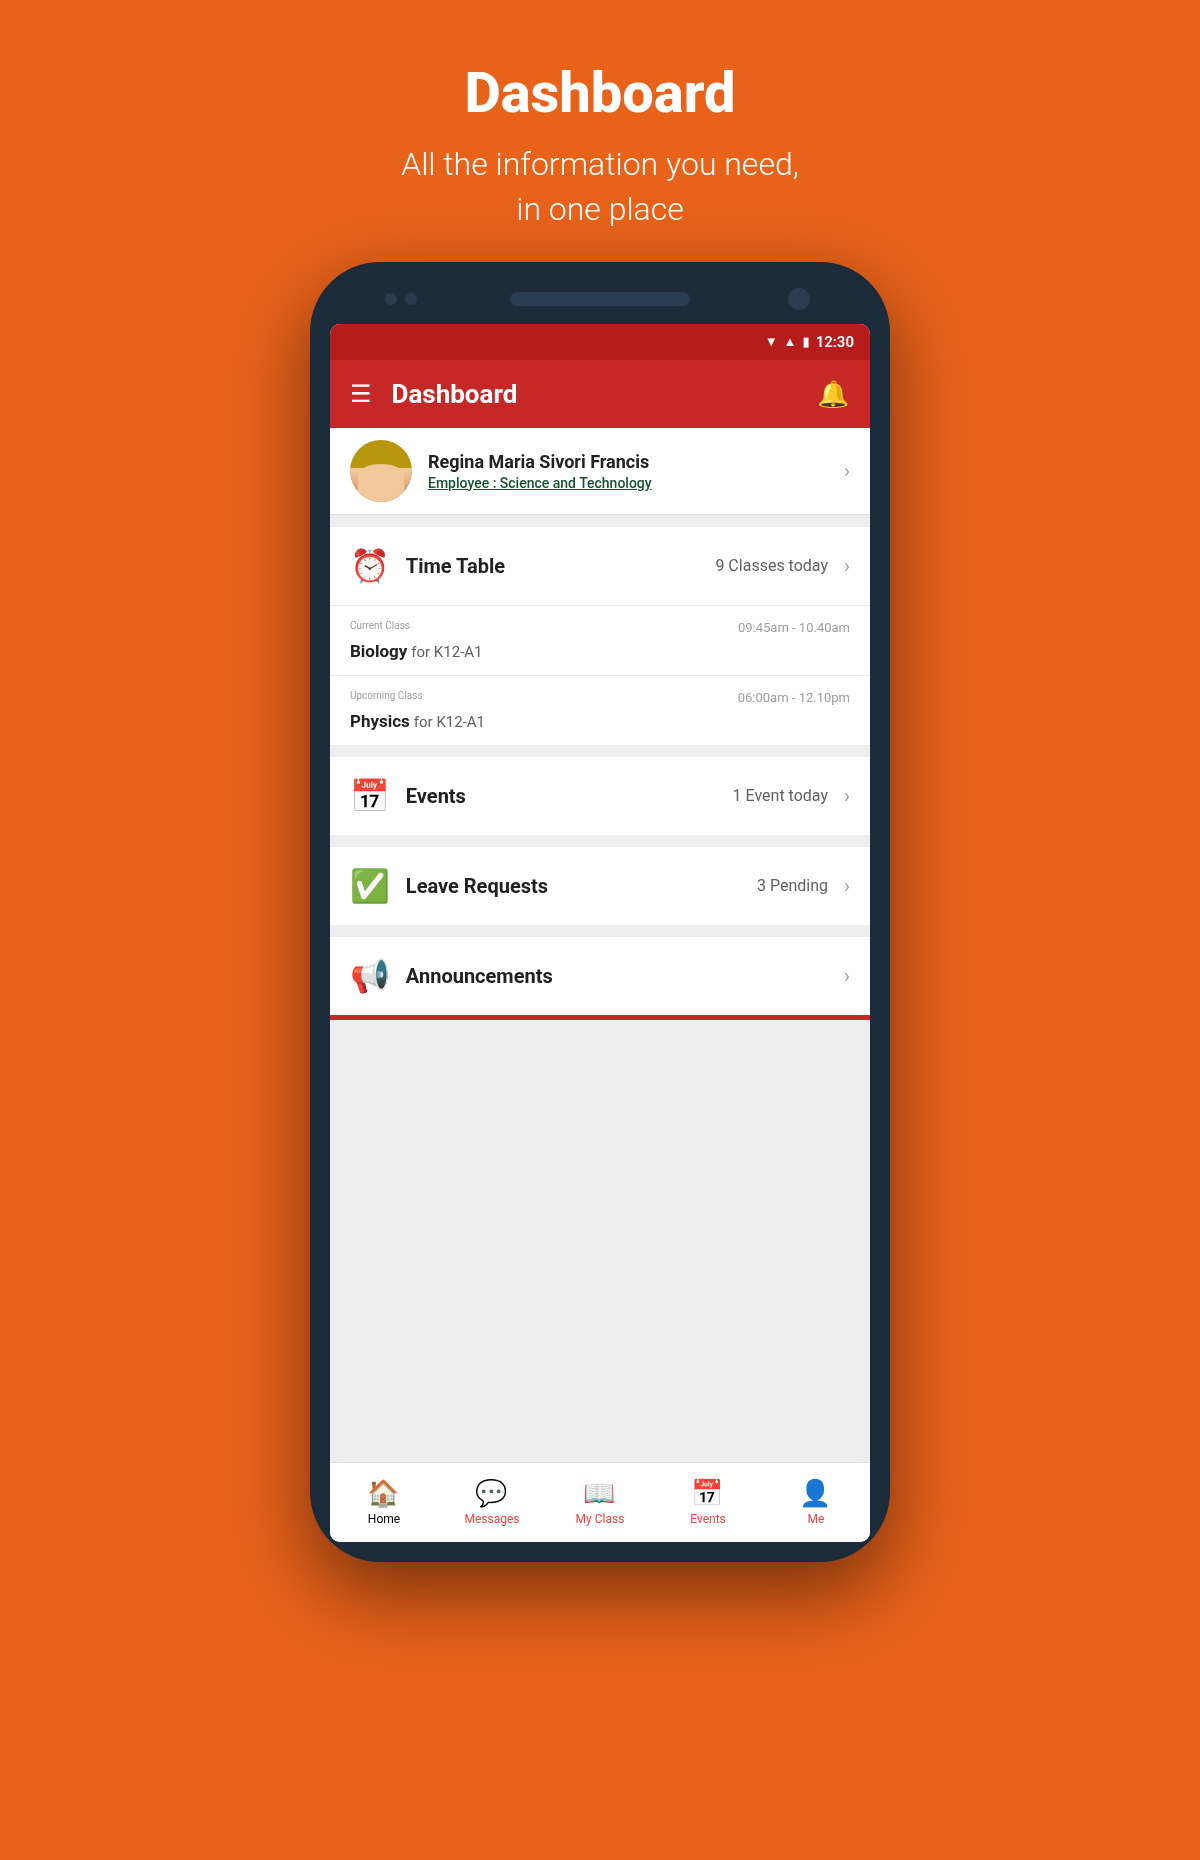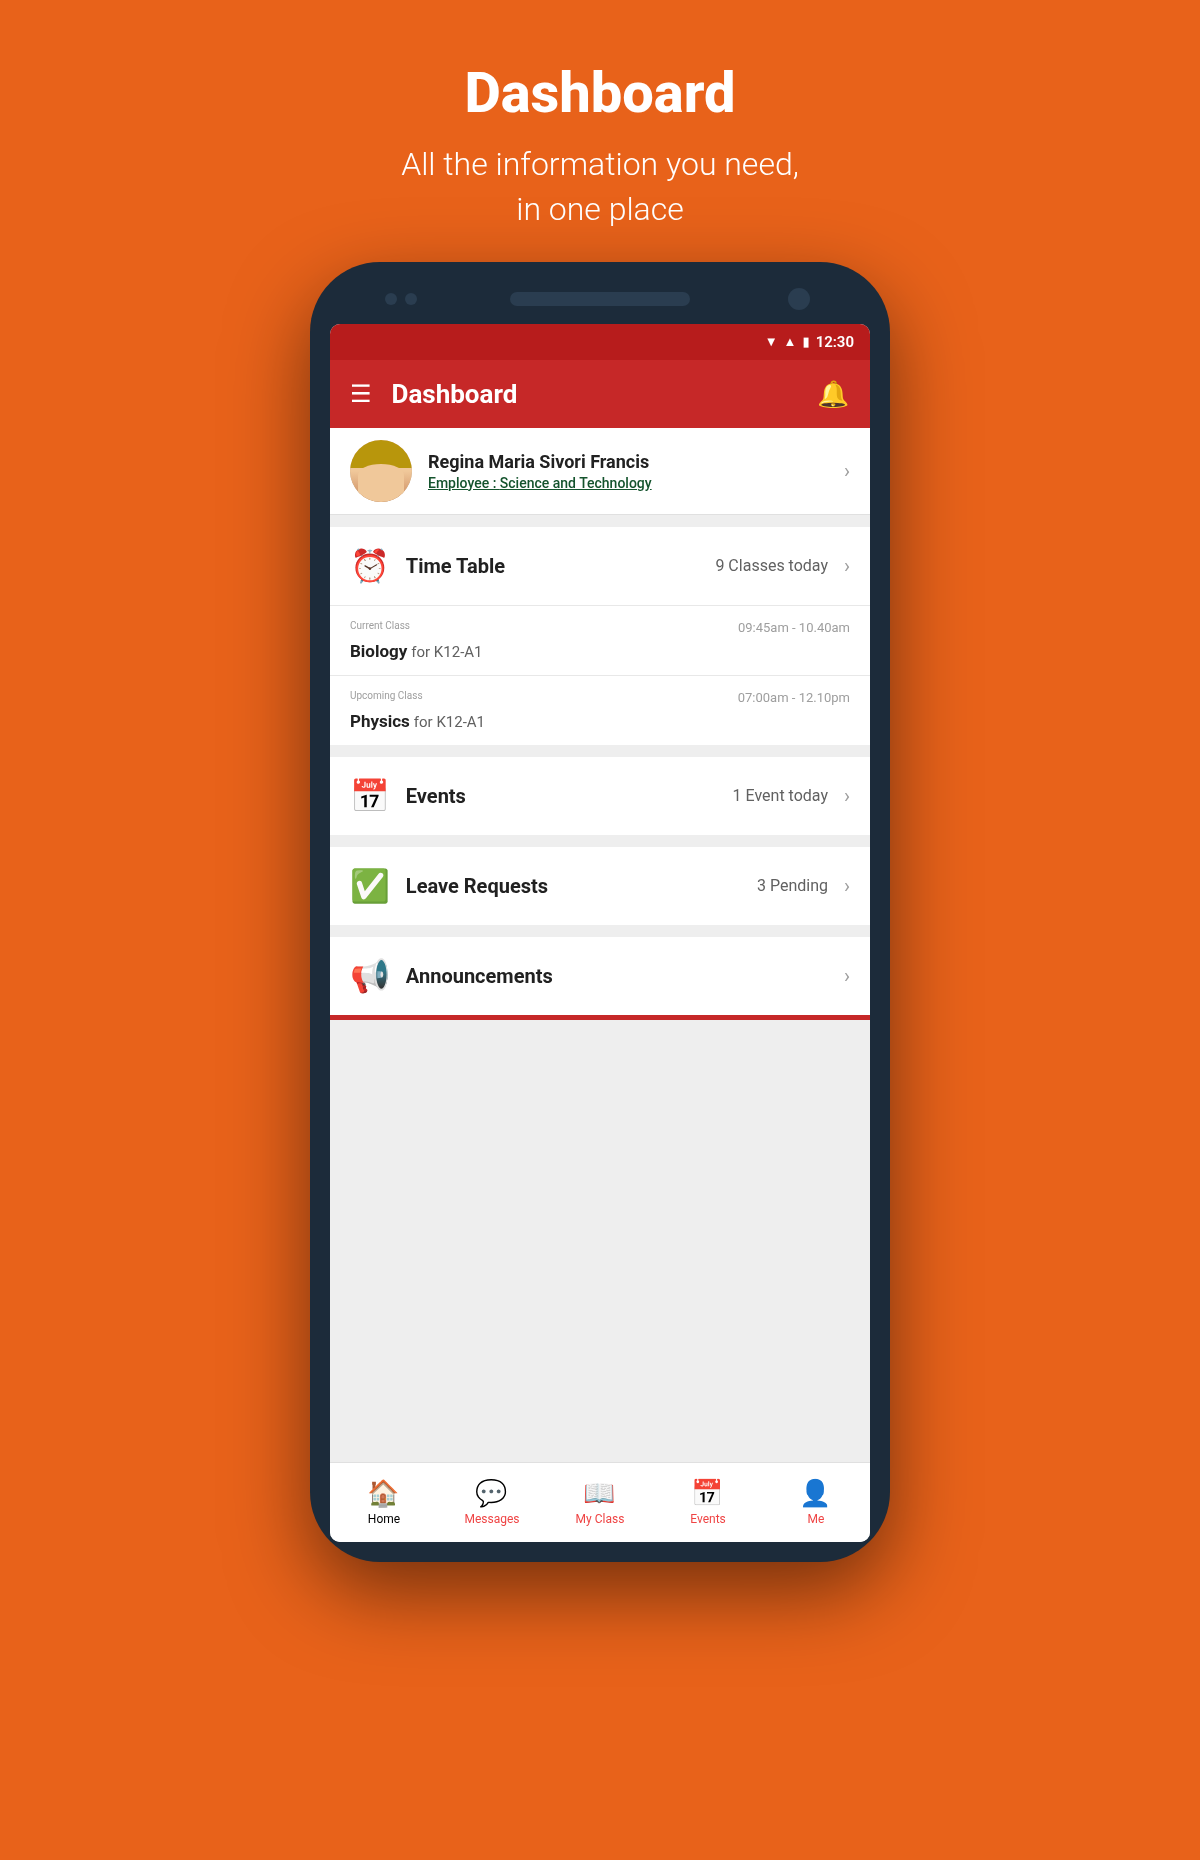--- a/index.html
+++ b/index.html
@@ -412,21 +412,21 @@
           <div>
             <span class="class-name">Biology</span>
             <span class="class-group"></span>
             <span class="class-group">  for K12-A1</span>
           </div>
         </div>
 
         <div class="class-item">
           <div class="class-item-header">
             <span class="class-label">Upcoming Class</span>
-            <span class="class-time">07:00am - 12.10pm</span>
+            <span class="class-time">06:00am - 12.10pm</span>
           </div>
           <div>
             <span class="class-name">Physics</span>
             <span class="class-group">for K12-A1</span>
           </div>
         </div>
       </div>
 
       <div class="section-gap"></div>
 

